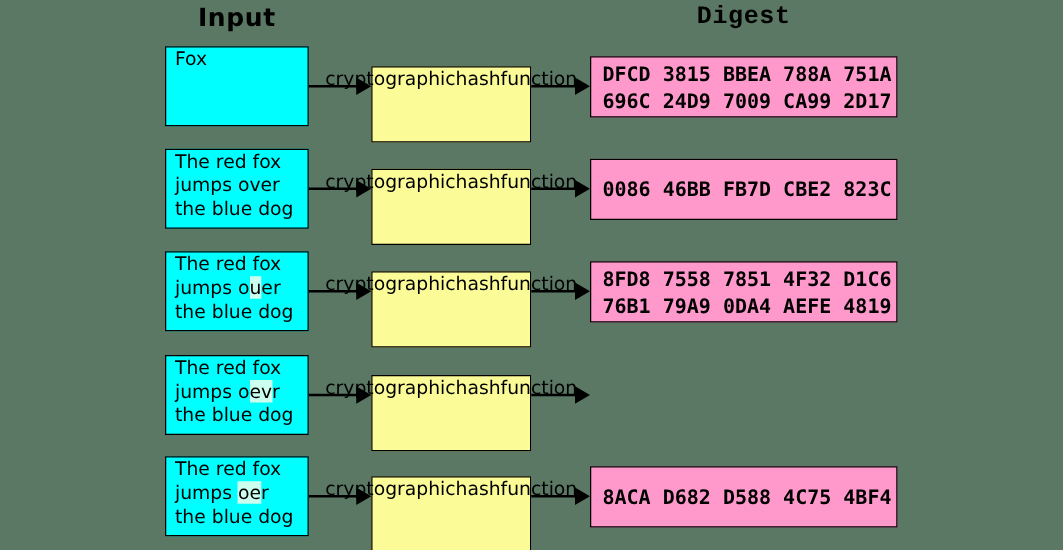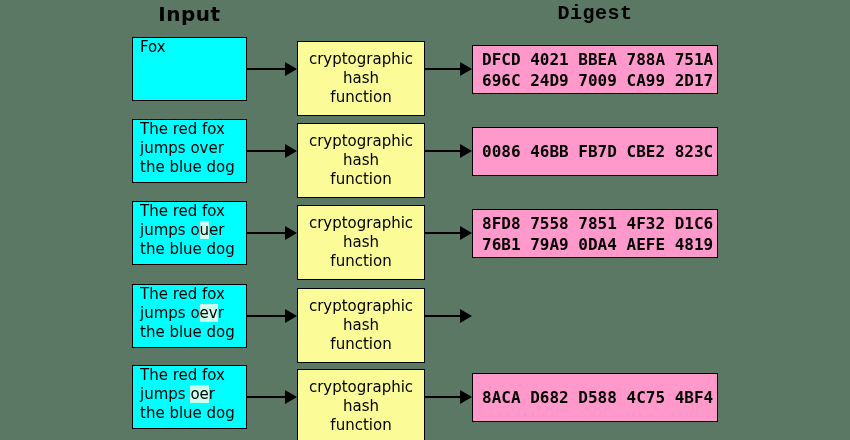--- a/index.html
+++ b/index.html
@@ -52,26 +52,26 @@
     box-sizing:border-box;
     display:flex;flex-direction:column;justify-content:flex-start;
     padding-left:7px;
     font-size:15px;line-height:19px;
   }
   .input-box .iline{white-space:pre;}
   .input-box .hl{background:var(--highlight);}
 
   .hash-box{
     position:absolute;
-    left:297px;top:4px;
-    width:128px;height:75px;
+    left:297px;top:16px;
+    width:128px;height:61px;
     background:var(--hash-box);
     border:1.5px solid var(--border);
     box-sizing:border-box;
-    display:flex;flex-direction:column;justify-content:center;
+    display:flex;flex-direction:row;justify-content:center;
     text-align:center;
     font-size:15px;line-height:19px;
   }
 
   .digest-box{
     position:absolute;
     left:472px;top:8px;
     width:246px;height:49px;
     background:var(--digest-box);
     border:1.5px solid var(--border);
@@ -112,21 +112,21 @@
     </div>
     <div class="hash-box">
           <div>cryptographic</div>
           <div>hash</div>
           <div>function</div>
         </div>
     <div class="arrow arrow2">
       <span class="shaft"></span>
       <span class="head"></span>
     </div>
-    <div class="digest-box"><div>DFCD 4021 BBEA 788A 751A</div><div>696C 24D9 7009 CA99 2D17</div></div>
+    <div class="digest-box"><div>DFCD 3815 BBEA 788A 751A</div><div>696C 24D9 7009 CA99 2D17</div></div>
   </div>
 
   <div class="row">
     <div class="input-box">
           <div class="iline"><span>The red fox</span></div>
           <div class="iline"><span>jumps over</span></div>
           <div class="iline"><span>the blue dog</span></div>
         </div>
     <div class="arrow arrow1">
       <span class="shaft"></span>

